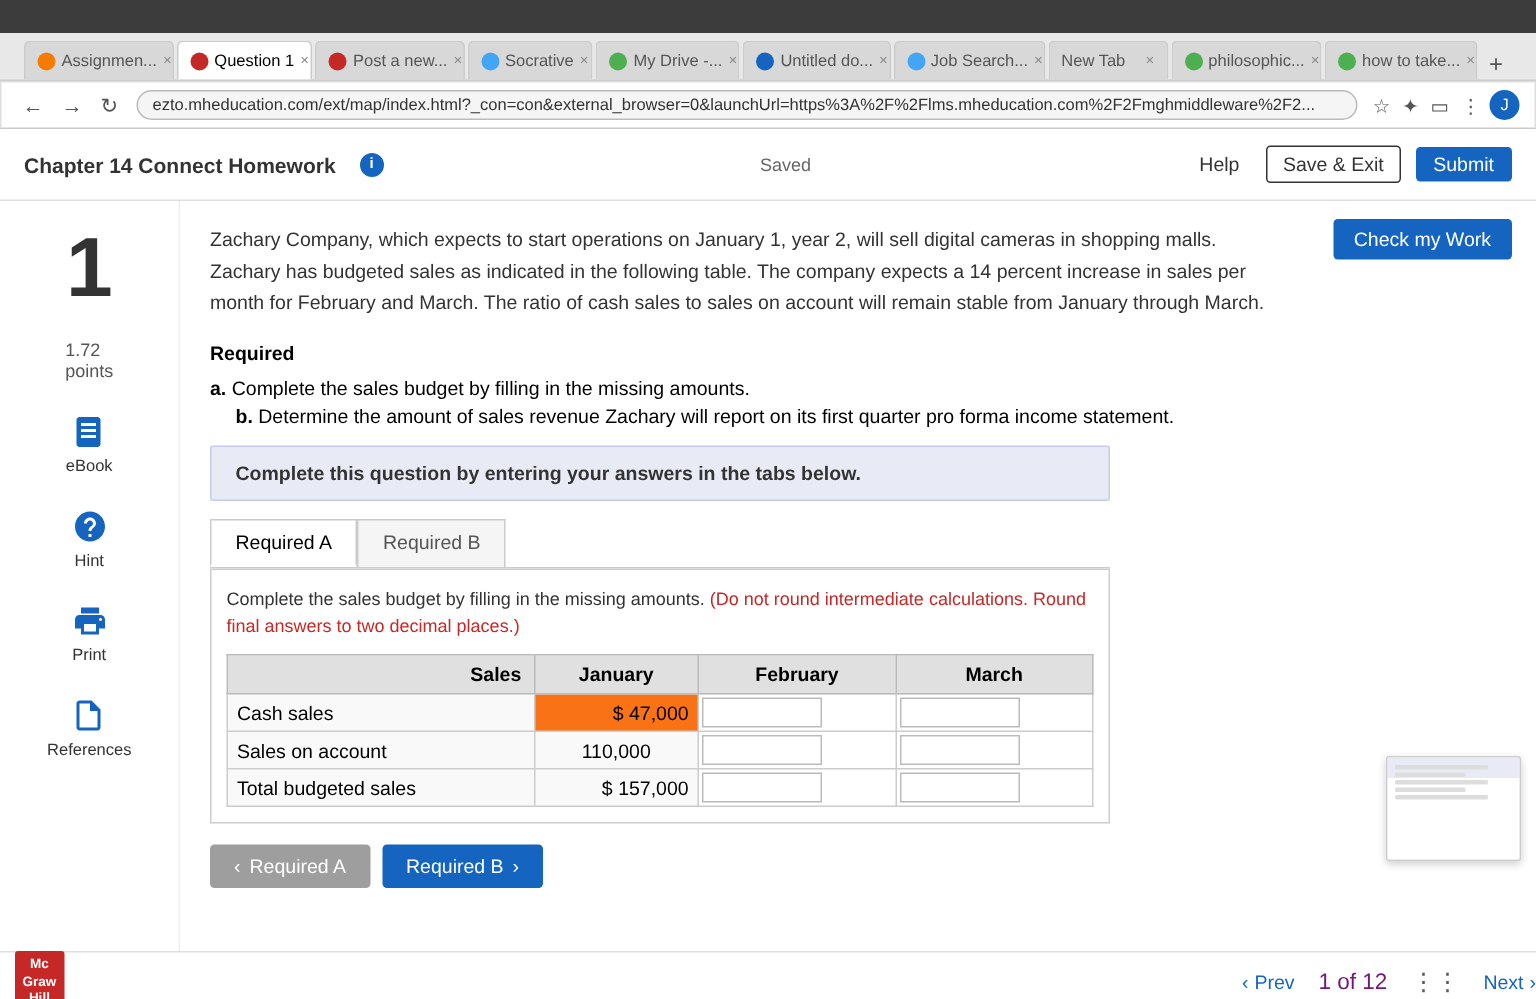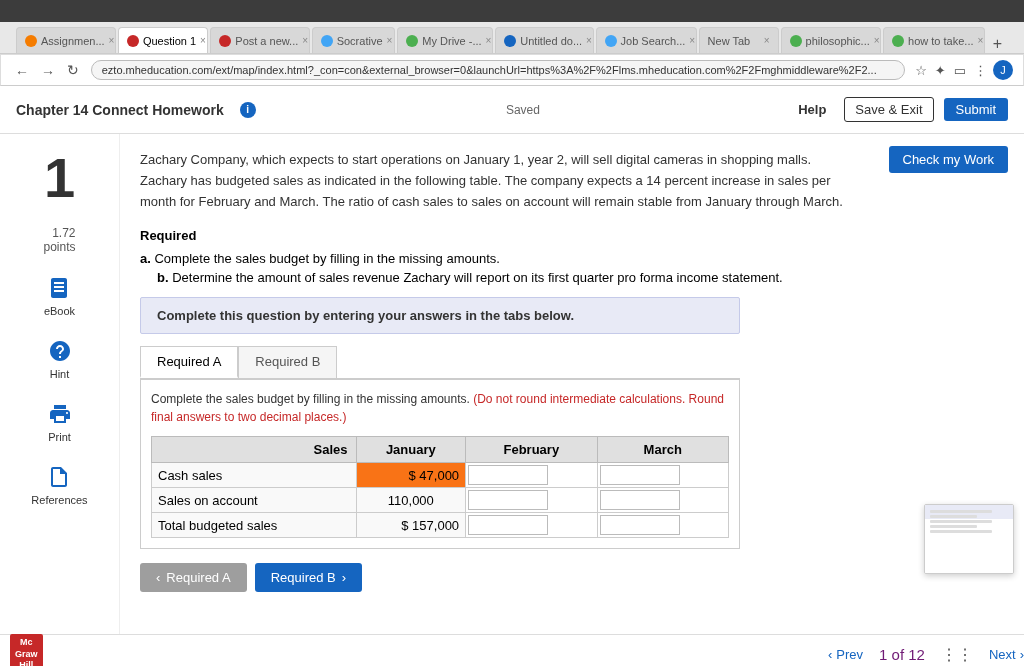--- a/index.html
+++ b/index.html
@@ -22,31 +22,31 @@
     .browser-actions { display: flex; gap: 4px; align-items: center; }
     .browser-action-btn { background: none; border: none; cursor: pointer; font-size: 13px; color: #555; padding: 2px; }
     .user-avatar { width: 20px; height: 20px; border-radius: 50%; background: #1565c0; color: white; font-size: 11px; display: flex; align-items: center; justify-content: center; }
 
     
     .app-header { background: #fff; border-bottom: 1px solid #ddd; display: flex; align-items: center; justify-content: space-between; padding: 0 16px; height: 48px; }
     .app-title { font-size: 14px; font-weight: 600; color: #333; display: flex; align-items: center; gap: 16px; }
     .info-icon { width: 16px; height: 16px; border-radius: 50%; background: #1565c0; color: white; font-size: 10px; display: flex; align-items: center; justify-content: center; cursor: pointer; }
     .saved-badge { color: #666; font-size: 12px; }
     .header-actions { display: flex; gap: 10px; align-items: center; }
-    .header-btn { background: none; border: none; cursor: pointer; font-size: 13px; color: #333; padding: 4px 8px; font-weight: bold; }
+    .header-btn { background: none; border: none; cursor: pointer; font-size: 13px; color: #333; padding: 4px 8px; }
     .save-exit-btn { background: none; border: 1px solid #333; border-radius: 3px; cursor: pointer; font-size: 13px; color: #333; padding: 4px 10px; }
     .submit-btn { background: #1565c0; color: white; border: none; border-radius: 3px; cursor: pointer; font-size: 13px; padding: 4px 12px; }
 
     
     .main-layout { display: flex; height: calc(666px - 22px - 32px - 32px - 48px - 40px); background: #fff; }
 
     
     .sidebar { width: 120px; background: #fff; border-right: 1px solid #eee; padding: 16px 0; display: flex; flex-direction: column; align-items: center; gap: 20px; }
     .question-number { font-size: 56px; font-weight: bold; color: #333; line-height: 1; }
-    .points-info { font-size: 12px; color: #555; text-align: right; }
+    .points-info { font-size: 12px; color: #555; text-align: left; }
     .sidebar-tool { display: flex; flex-direction: column; align-items: center; gap: 3px; cursor: pointer; }
     .sidebar-tool-icon { width: 28px; height: 28px; color: #1565c0; display: flex; align-items: center; justify-content: center; font-size: 20px; }
     .sidebar-tool-label { font-size: 11px; color: #333; }
 
     
     .content-area { flex: 1; overflow-y: auto; padding: 16px 20px; position: relative; }
 
     
     .check-work-btn { position: absolute; top: 12px; right: 16px; background: #1565c0; color: white; border: none; border-radius: 3px; cursor: pointer; font-size: 13px; padding: 6px 14px; }
 

